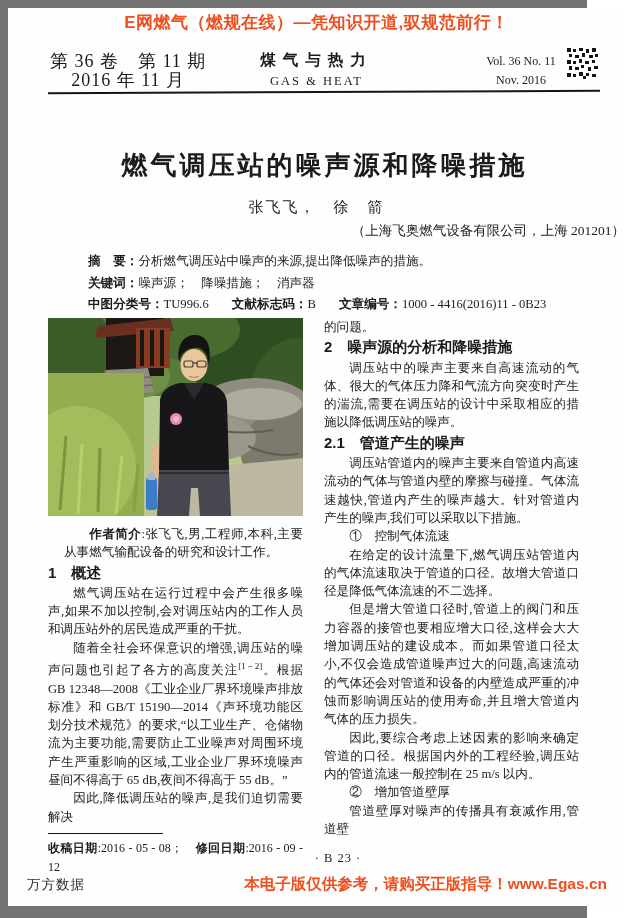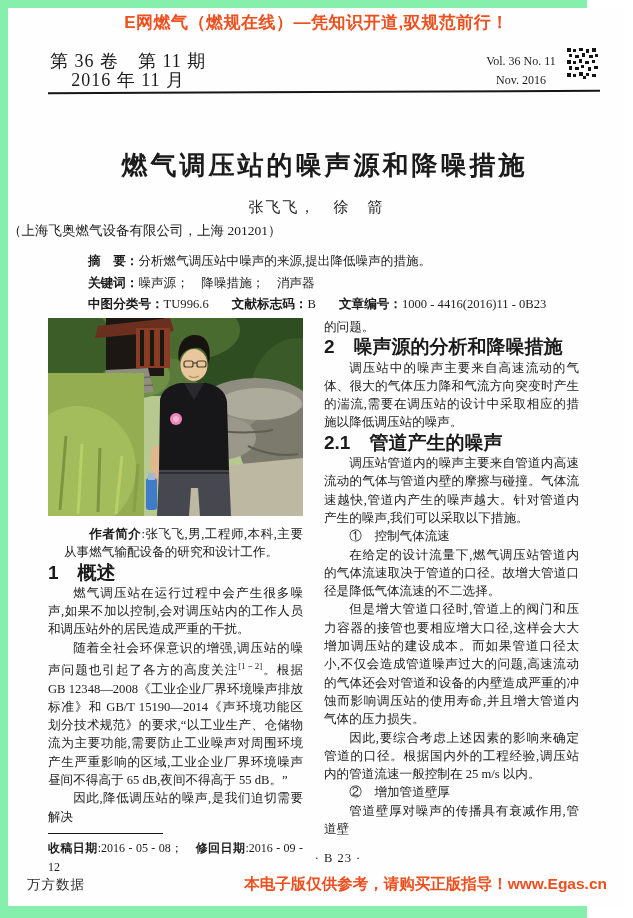--- a/index.html
+++ b/index.html
@@ -1,19 +1,19 @@
 <!DOCTYPE html>
 <html><head>
 <meta charset="utf-8">
 <style>
   * { margin:0; padding:0; box-sizing:border-box; }
   html,body { width:633px; height:918px; }
   body { font-family:"Liberation Serif","DejaVu Serif",serif; color:#1b1b1b; }
 
-  .frame { position:relative; width:587px; height:918px; background:#86efac; }
+  .frame { position:relative; width:587px; height:918px; background:#737373; }
   .page  { position:absolute; left:8px; top:8px; width:617px; height:898px;
            background:#fefefe; overflow:hidden; }
 
   
   .top-banner { position:absolute; top:3px; left:0; right:0; text-align:center;
                 font-family:"Liberation Sans",sans-serif; font-weight:bold;
                 font-size:17px; color:#ee4f1e; letter-spacing:0.5px; }
 
   
   .mh-left  { position:absolute; left:42px; top:44px; font-size:18px; line-height:19px;
@@ -25,37 +25,37 @@
               font-size:12px; line-height:19px; }
   .qr { position:absolute; left:559px; top:40px; width:32px; height:32px; }
   .mh-rule { position:absolute; left:40px; top:83px; width:552px; height:2px;
              background:#161616; transform:rotate(-0.25deg); }
 
   
   .art-title { position:absolute; top:140px; left:0; right:0; text-align:center;
                font-size:26px; font-weight:bold; letter-spacing:3px;margin-left:16px; }
   .authors   { position:absolute; top:190px; left:0; right:0; text-align:center;
                font-size:15px; letter-spacing:2px; }
-  .affil     { position:absolute; top:214px; left:0; right:0; text-align:left;
+  .affil     { position:absolute; top:214px; left:0; right:0; text-align:right;
                font-size:13.5px; }
 
   
   .meta { position:absolute; left:80px; top:243px; width:462px;
           font-size:12.6px; line-height:21.5px; }
   .meta .lbl { font-family:"Liberation Sans",sans-serif; font-weight:bold; }
   .meta .gap { display:inline-block; width:20px; }
 
   
   .col { position:absolute; top:310px; width:255px; font-size:12.6px;
          line-height:18.3px; text-align:justify; }
   .col-l { left:40px; }
   .col-r { left:316px; }
   .col p.ind { text-indent:2em; }
   .col .h { font-family:"Liberation Sans",sans-serif; font-weight:bold;
-            font-size:19px; margin:2px 0; }
+            font-size:15px; margin:2px 0; }
   .bio { margin-top:9px; text-indent:2em;margin-left:16px; }
   .bio .lbl { font-family:"Liberation Sans",sans-serif; font-weight:bold; }
   sup { font-size:9px; }
 
   .photo-wrap { width:255px; height:198px; }
   .photo-wrap svg { display:block; }
 
   .footnote { margin-top:7px; }
   .fn-rule { width:115px; height:1.5px; background:#161616; margin-bottom:5px; }
   .fn-text { font-size:12px; }
@@ -77,20 +77,24 @@
 <div class="frame">
   <div class="page">
 
     <div class="top-banner">E网燃气（燃规在线）—凭知识开道,驭规范前行！</div>
 
     <div class="mh-left">
       <div>第 36 卷　第 11 期</div>
       <div>2016 年 11 月</div>
     </div>
 
+    <div class="mh-center">
+      <div class="cn">煤气与热力</div>
+      <div class="en">GAS &amp; HEAT</div>
+    </div>
 
     <div class="mh-right">
       <div>Vol. 36 No. 11</div>
       <div>Nov. 2016</div>
     </div>
 
     <svg class="qr" viewBox="0 0 32 32">
       <rect width="32" height="32" fill="#fff"></rect>
       <g fill="#141414">
         <rect x="0" y="0" width="4" height="4"></rect>

